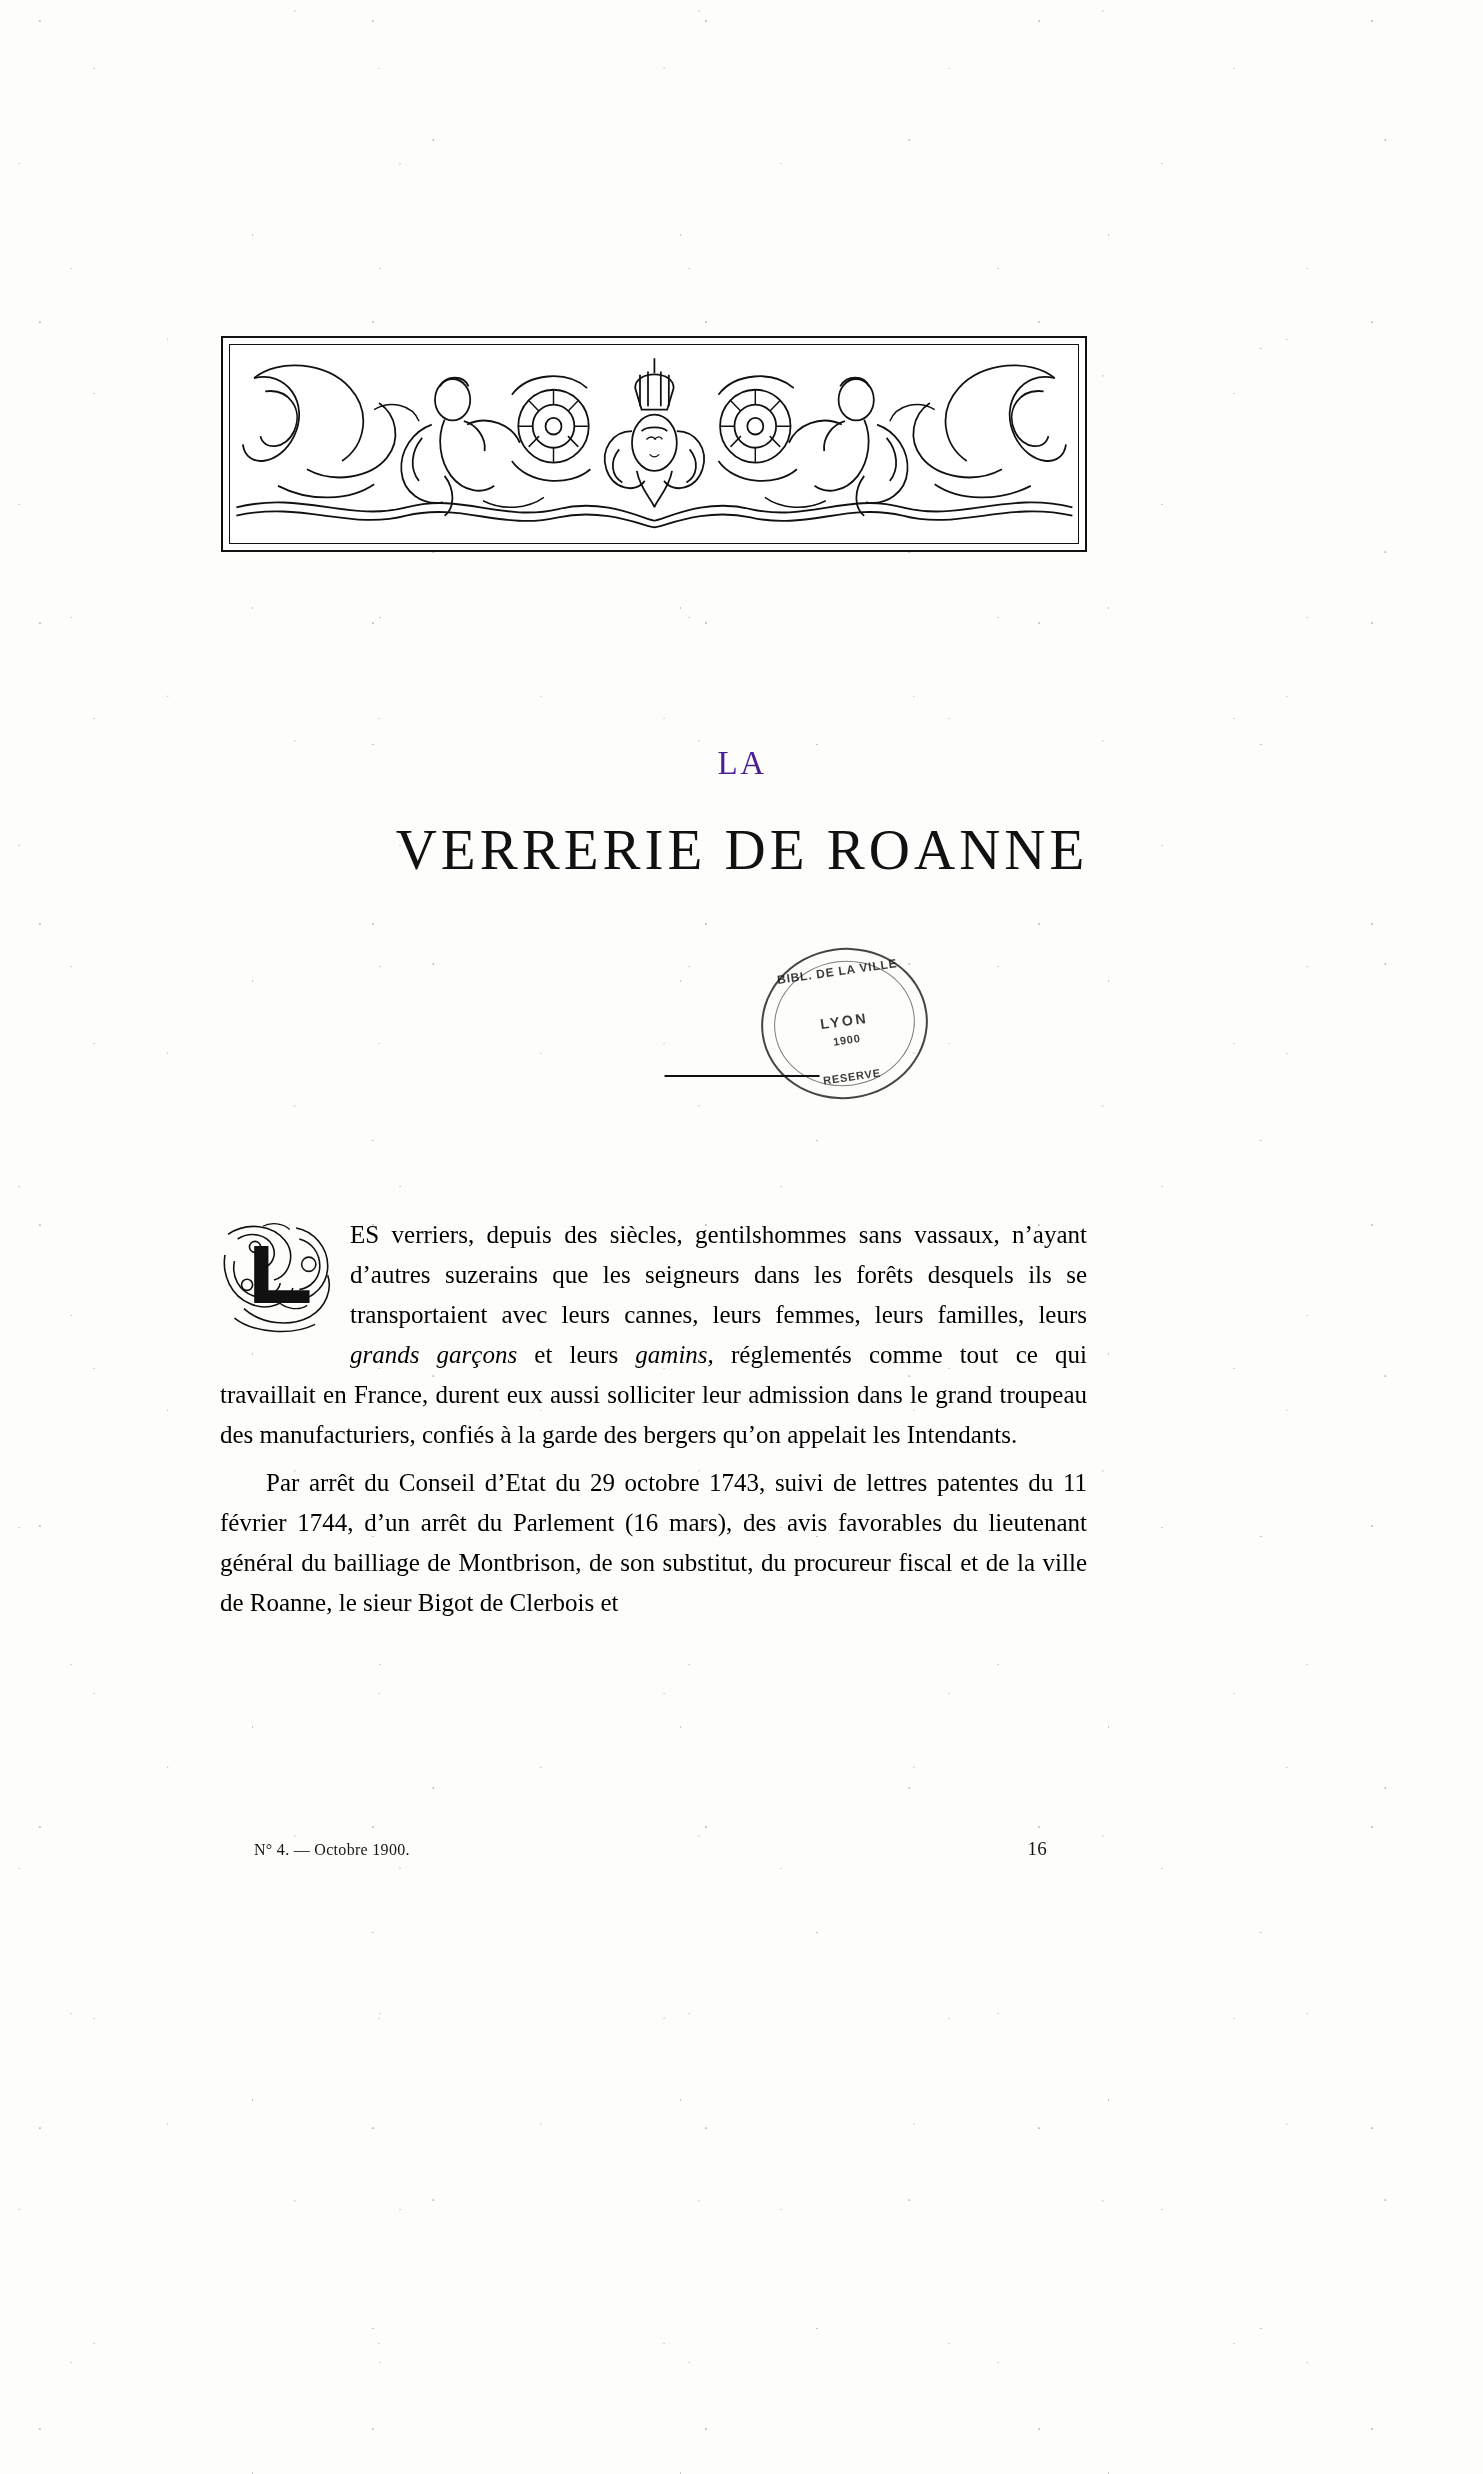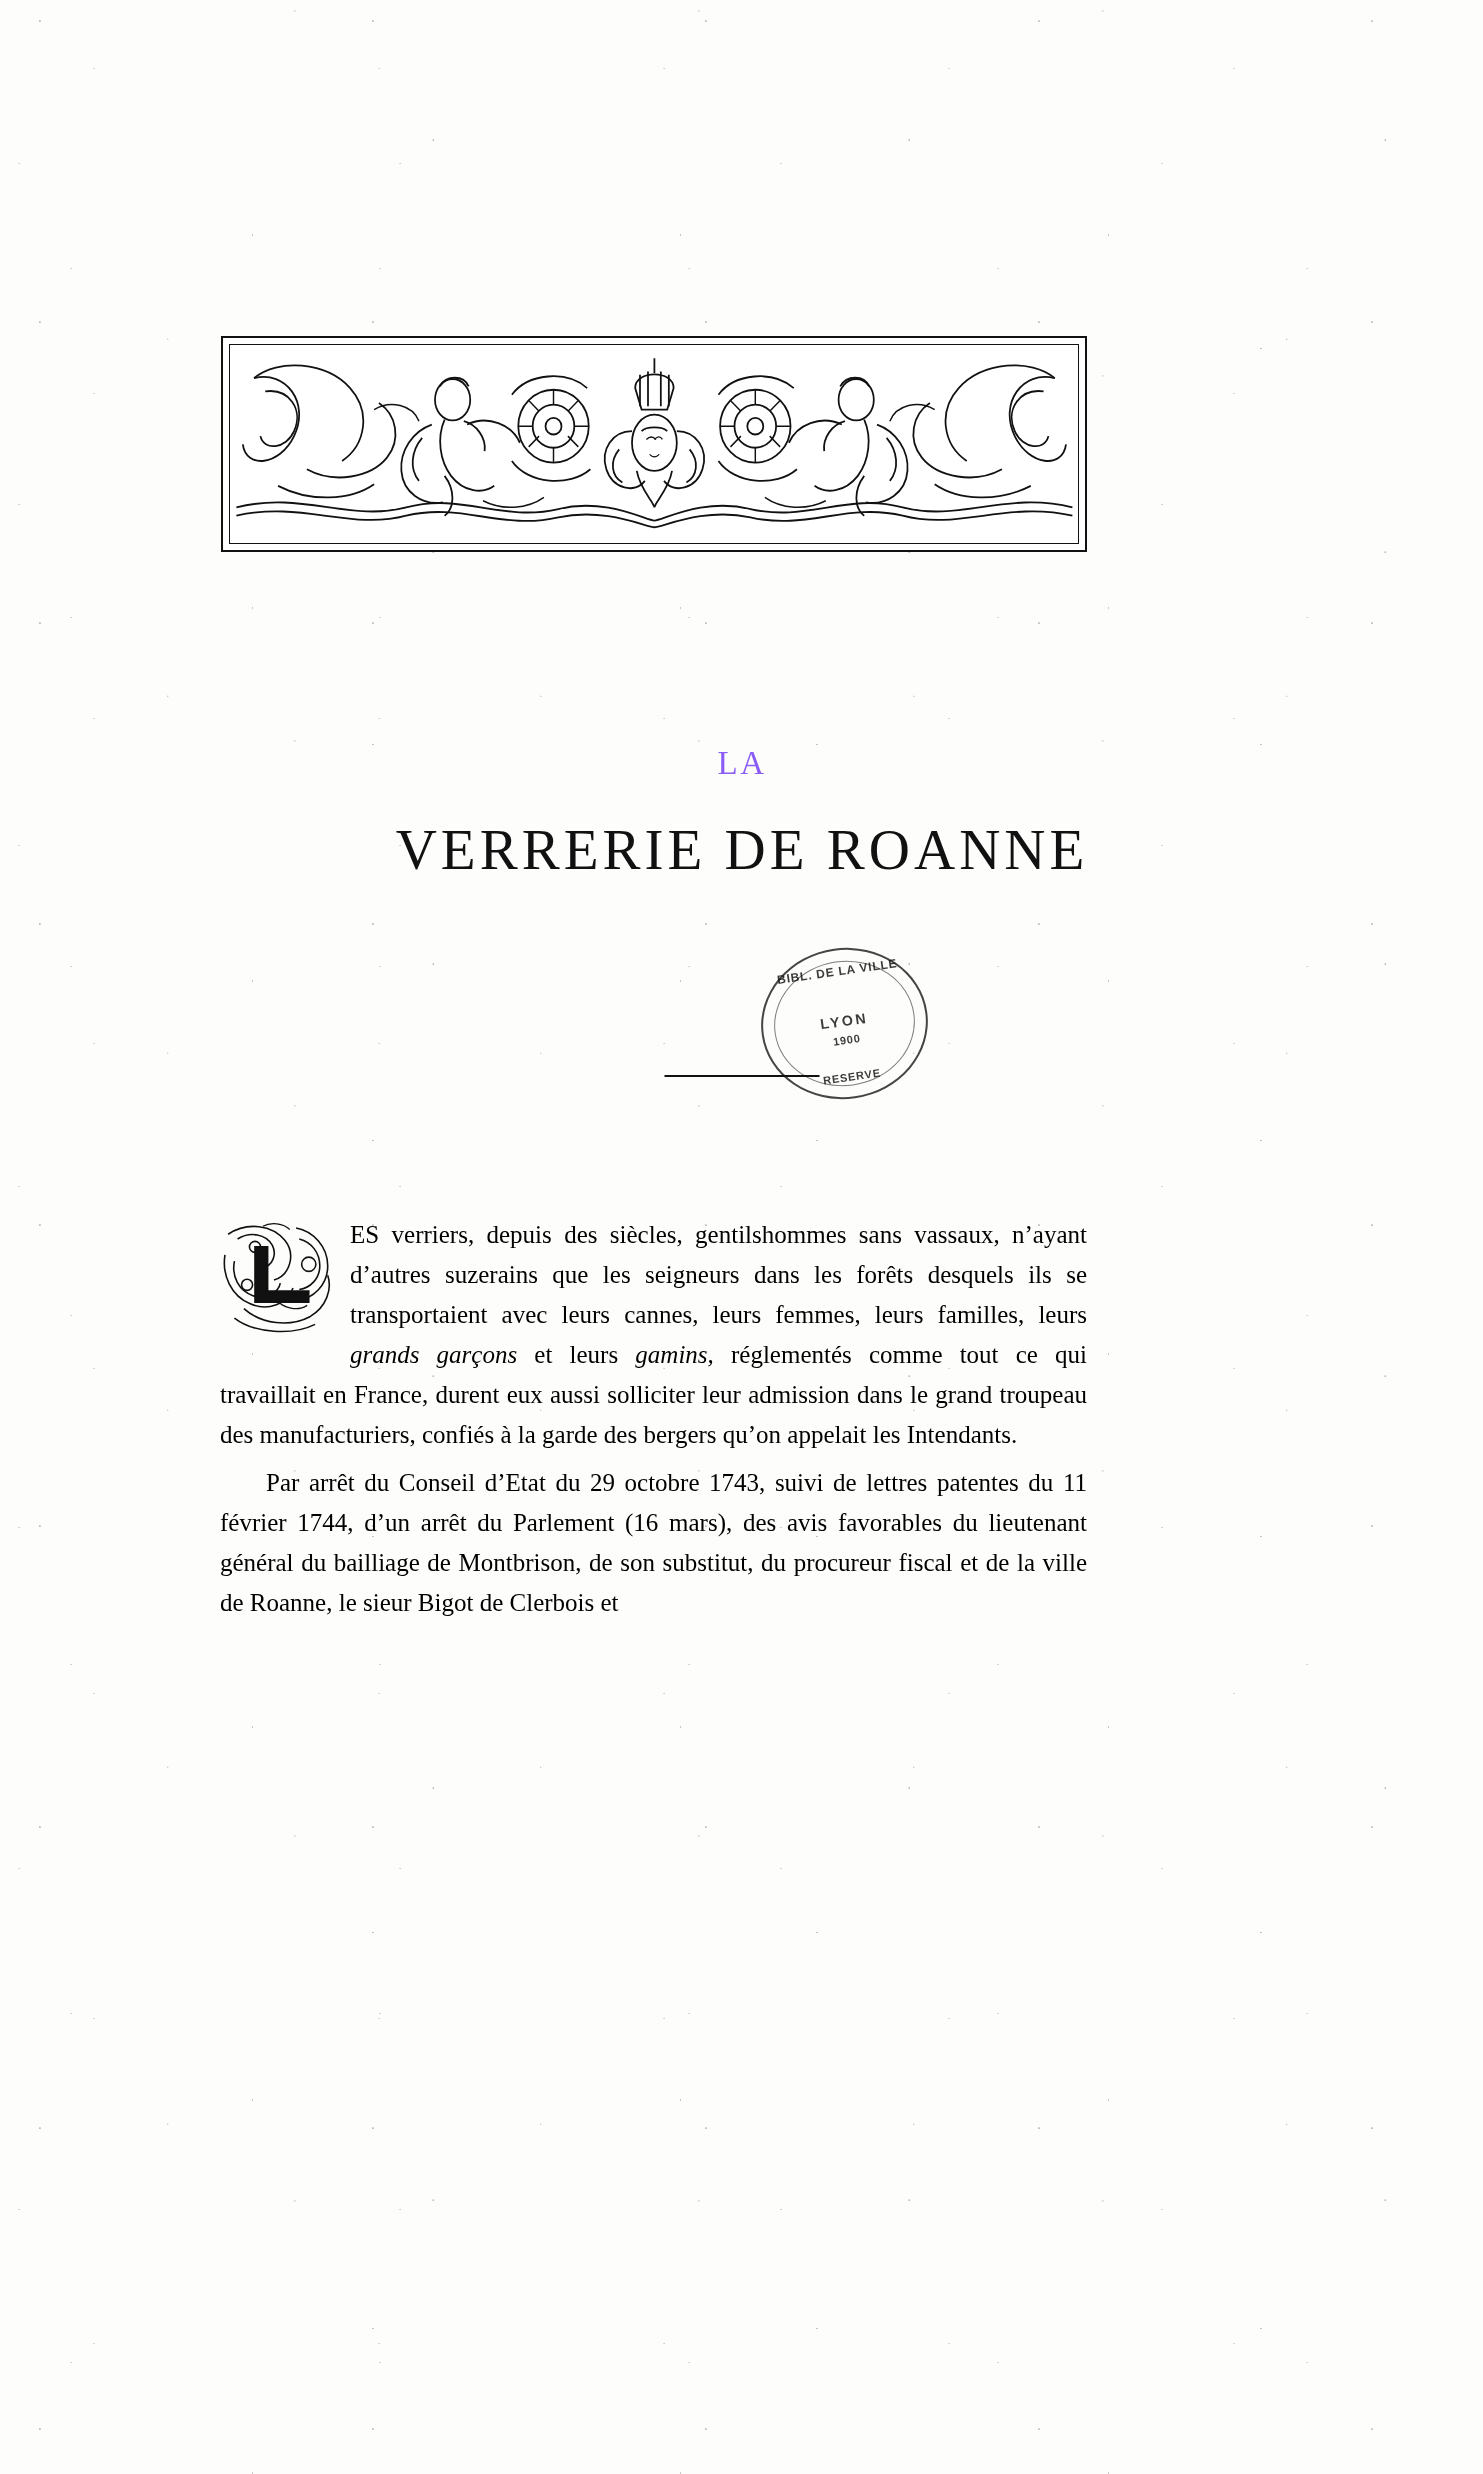--- a/index.html
+++ b/index.html
@@ -68,21 +68,21 @@
   }
 
   
   .title-la {
     position: absolute;
     left: 0; right: 0;
     top: 745px;
     text-align: center;
     font-size: 33px;
     letter-spacing: 2.4px;
-    color: #8b5cf6;
+    color: #4c1d95;
   }
   .title-main {
     position: absolute;
     left: 0; right: 0;
     top: 817px;
     text-align: center;
     font-size: 57px;
     letter-spacing: 4px;
     color: #111;
     white-space: nowrap;
@@ -317,15 +317,19 @@
           </g>
 
           <path d="M44 34 L44 104 L112 104 L112 90 L60 90 L60 34 Z" fill="#111" stroke="#111" stroke-width="2"></path>
         </svg>
       </span>
       <span>ES verriers, depuis des siècles, gentilshommes sans vassaux, n’ayant d’autres suzerains que les seigneurs dans les forêts desquels ils se transportaient avec leurs cannes, leurs femmes, leurs familles, leurs </span><em>grands garçons</em><span> et leurs </span><em>gamins,</em><span> réglementés comme tout ce qui travaillait en France, durent eux aussi solliciter leur admission dans le grand troupeau des manufacturiers, confiés à la garde des bergers qu’on appelait les Intendants.</span>
     </p>
     <p class="para2">Par arrêt du Conseil d’Etat du 29 octobre 1743, suivi de lettres patentes du 11 février 1744, d’un arrêt du Parlement (16 mars), des avis favorables du lieutenant général du bailliage de Montbrison, de son substitut, du procureur fiscal et de la ville de Roanne, le sieur Bigot de Clerbois et</p>
   </div>
 
+  <div class="footer">
+    <span>N° 4. — Octobre 1900.</span>
+    <span class="folio">16</span>
+  </div>
 
 </div>
 
 
 </body></html>

